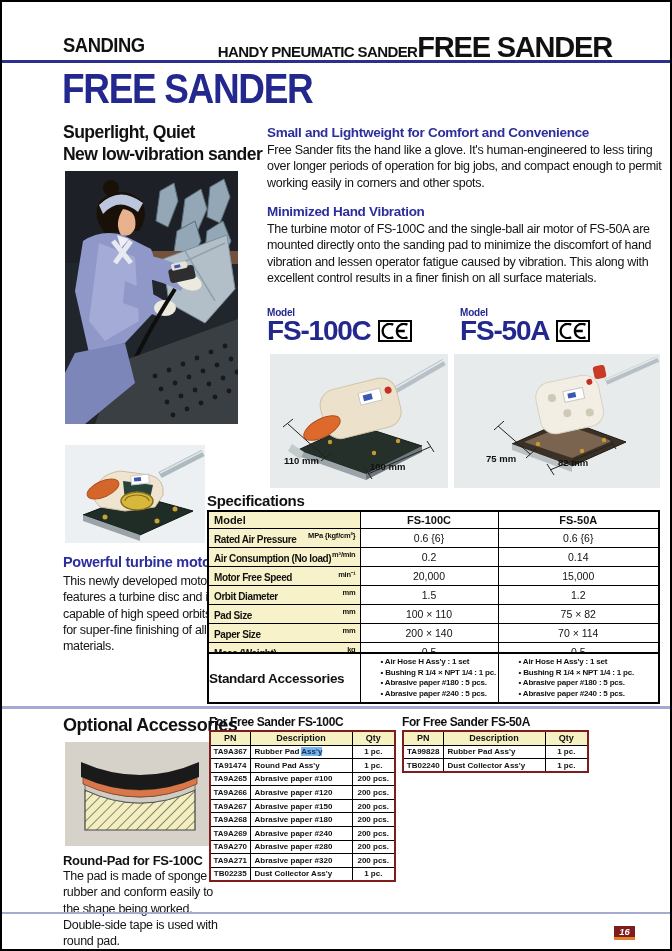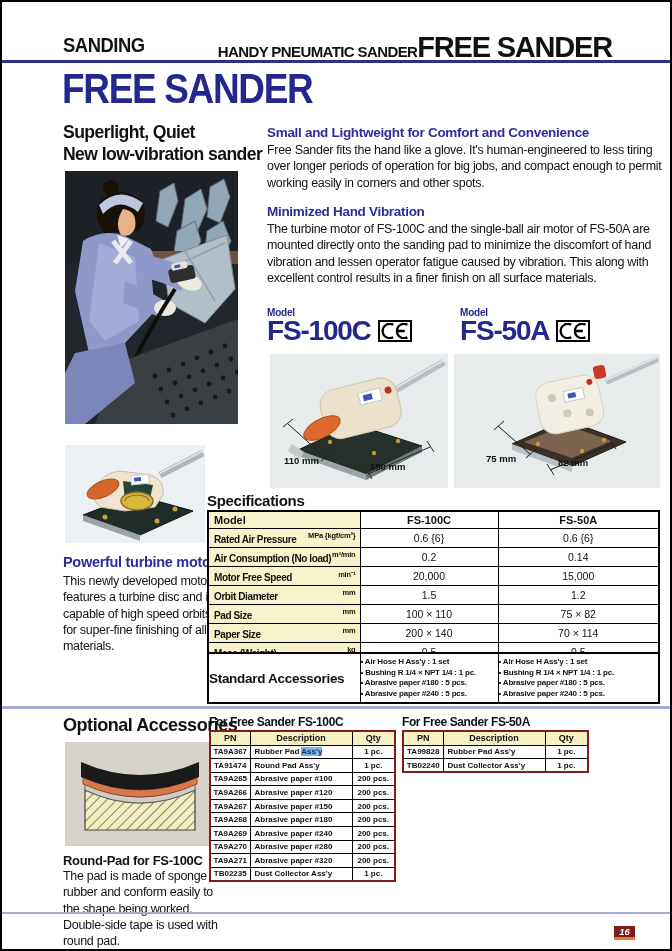--- a/index.html
+++ b/index.html
@@ -38,21 +38,21 @@
   .lbl .lname{font-size:10px;letter-spacing:-0.4px}
   .lbl .unit{float:right;font-size:7.5px;margin-top:2px;letter-spacing:-0.2px}
   .model-cell{font-size:11px}
   .vhead{font-weight:bold;text-align:center;font-size:11px}
   .val{text-align:center;font-size:10.5px}
 
   .acc-table{position:absolute;left:205px;top:650px;width:453px;border:2px solid #000}
   .acc-table td{border:1px solid #000;vertical-align:middle;height:50px;overflow:hidden}
   .acc-table col.c1{width:152px}.acc-table col.c2{width:138px}
   .acc-label{text-align:left;font-weight:bold;font-size:13.5px;letter-spacing:-0.3px}
-  .acc-list{font-size:8px;font-weight:bold;letter-spacing:-0.2px;padding:3px 2px 3px 0;line-height:1.32;white-space:nowrap}
+  .acc-list{font-size:8px;font-weight:bold;letter-spacing:-0.2px;padding:3px 2px 3px 20px;line-height:1.32;white-space:nowrap}
   .acc-line::before{content:"• "}
 
   .opt-title{font-size:12px;font-weight:bold;letter-spacing:-0.4px;white-space:nowrap}
   .opt-table{position:absolute;width:185px;border:2px solid #7f1d1d}
   .opt-table td{border:1px solid #000;height:13.6px;font-size:8px;font-weight:bold;white-space:nowrap;overflow:hidden;vertical-align:middle}
   .opt-table tr.head td{background:#f6f1c3;text-align:center;font-size:9px;height:14px}
   .opt-table col.pn{width:40px}.opt-table col.dsc{width:102px}.opt-table col.qt{width:43px}
   .cell-pn,.cell-qty{text-align:center}
   .cell-desc{padding-left:4px}
   .sel{background:#79b6e8;color:#10306b}

